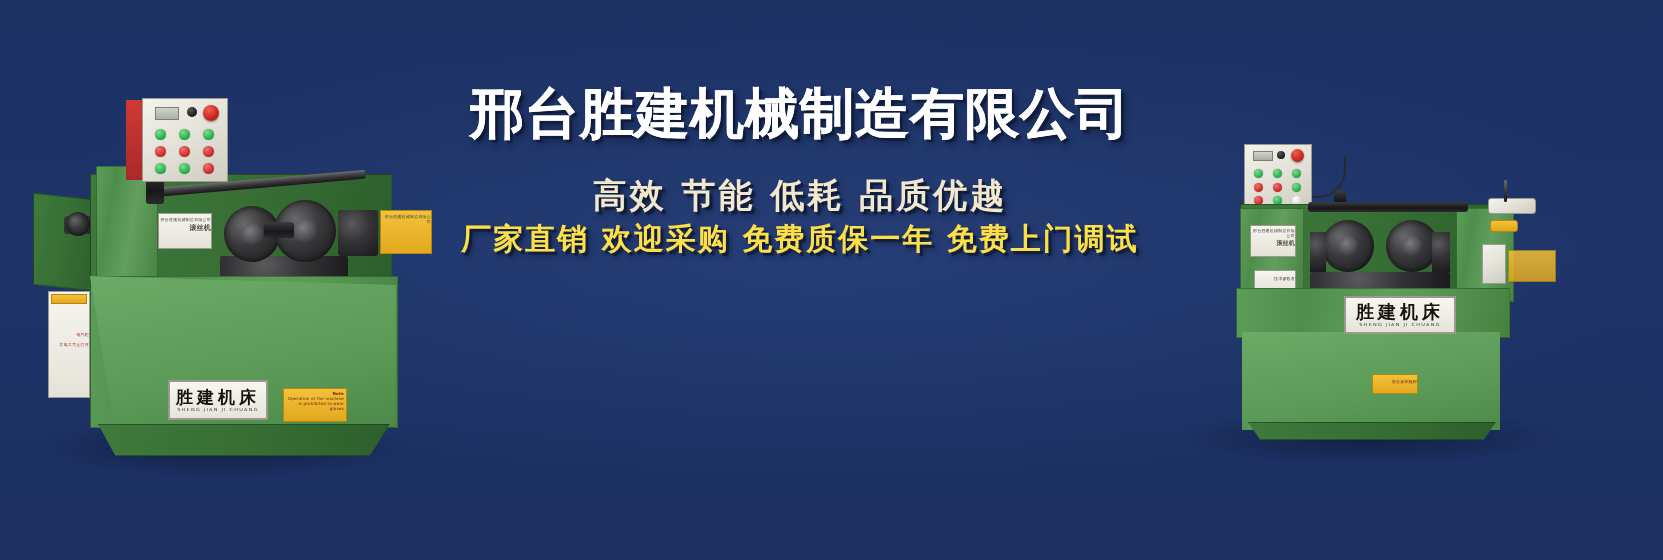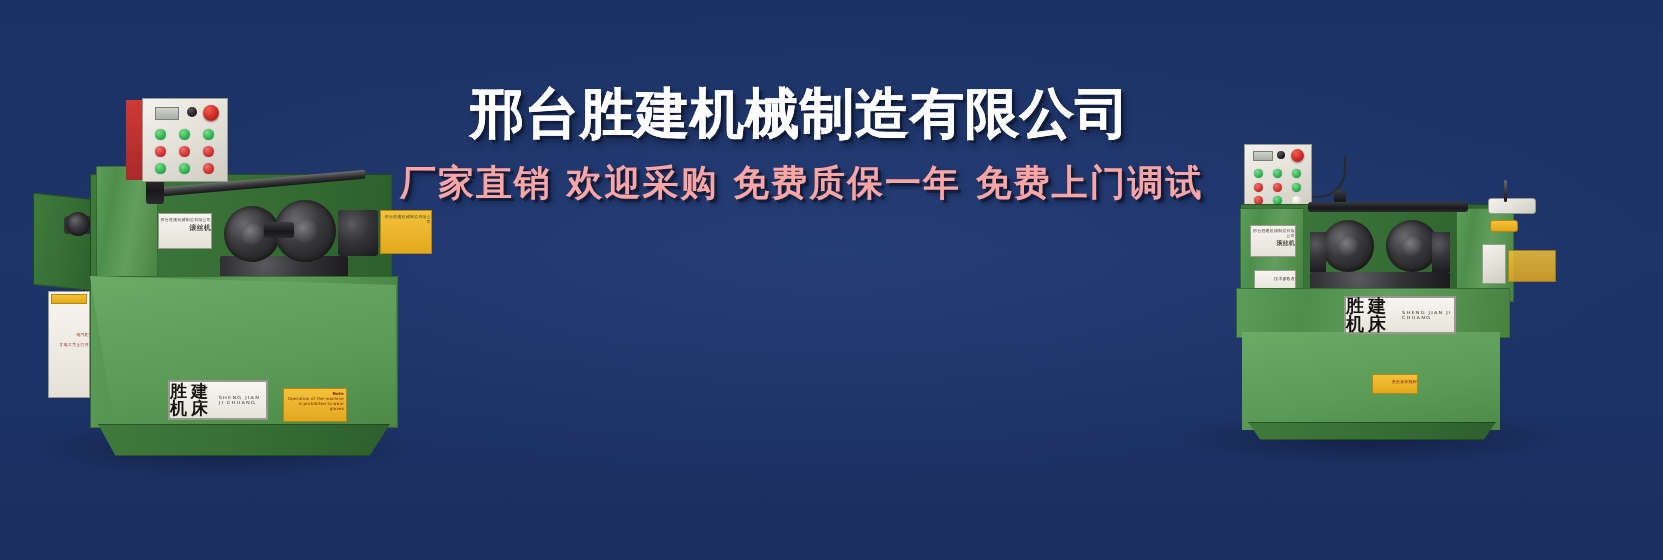--- a/index.html
+++ b/index.html
@@ -72,24 +72,23 @@
     font-size: 34px;
     font-weight: bold;
     color: #f2e8cd;
     letter-spacing: 3px;
     white-space: nowrap;
     text-shadow:
       3px 3px 0 rgba(14,24,52,0.75),
       4px 4px 5px rgba(8,14,34,0.5);
   }
   .sub-line2 {
-    margin-top: 16px;
-    font-size: 36px;
-    font-weight: bold;
-    color: #fca5a5;
+    font-size: 30px;
+    font-weight: bold;
+    color: #fde047;
     letter-spacing: 2px;
     white-space: nowrap;
     text-shadow:
       3px 3px 0 rgba(14,24,52,0.75),
       4px 4px 5px rgba(8,14,34,0.5);
   }
 
   
   .machine { position: absolute; z-index: 10; }
   .mpart { position: absolute; }
@@ -157,23 +156,23 @@
     border: 1px solid #b6860f;
   }
   .label-white {
     background: linear-gradient(180deg, #f6f5ef 0%, #e4e2d8 100%);
     border: 1px solid #9b998d;
   }
   .nameplate {
     background: linear-gradient(180deg, #f7f6f0 0%, #e6e4da 100%);
     border: 2px solid #9a9890;
     display: flex;
-    flex-direction: row;
+    flex-direction: column;
     align-items: center;
-    justify-content: flex-end;
+    justify-content: center;
   }
   .np-main {
     font-family: "DejaVu Serif", "Liberation Serif", serif;
     color: #15130f;
     font-weight: bold;
     letter-spacing: 4px;
     line-height: 1;
   }
   .np-sub {
     font-size: 5px;
@@ -284,20 +283,21 @@
       <div class="tiny-text" style="color:#6e1a14;">Operation of the machine is prohibited to wear gloves</div>
     </div>
 
     <div class="mpart body-dark" style="left:70px; top:336px; width:290px; height:30px; clip-path: polygon(0 0, 100% 0, 93% 100%, 6% 100%);"></div>
   </div>
 
   <div class="text-block">
     <div class="company-name">邢台胜建机械制造有限公司</div>
 
 
+    <div class="sub-line1">高效  节能  低耗  品质优越</div>
     <div class="sub-line2">厂家直销  欢迎采购  免费质保一年  免费上门调试</div>
   </div>
 
   <div class="machine" style="left:1160px; top:120px; width:420px; height:340px;">
 
     <div class="mpart shadow-under" style="left:20px; top:290px; width:380px; height:55px;"></div>
 
     <div class="mpart panel-red" style="left:138px; top:24px; width:12px; height:62px;"></div>
     <div class="mpart panel-box" style="left:84px; top:24px; width:66px; height:62px;">
       <div class="mpart display" style="left:8px; top:6px; width:18px; height:8px;"></div>

